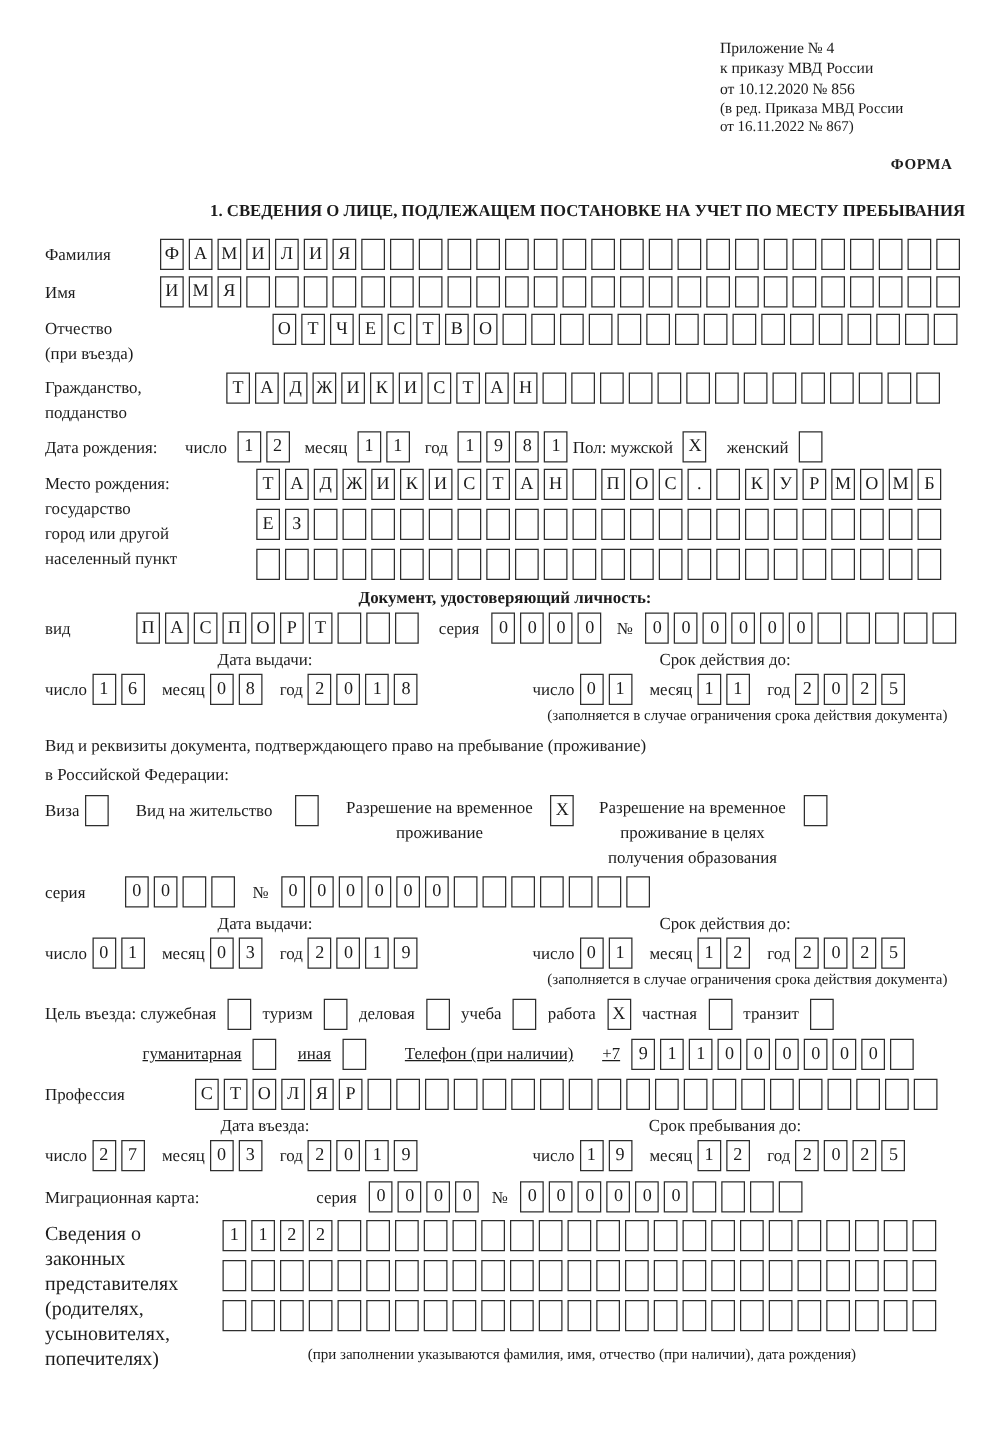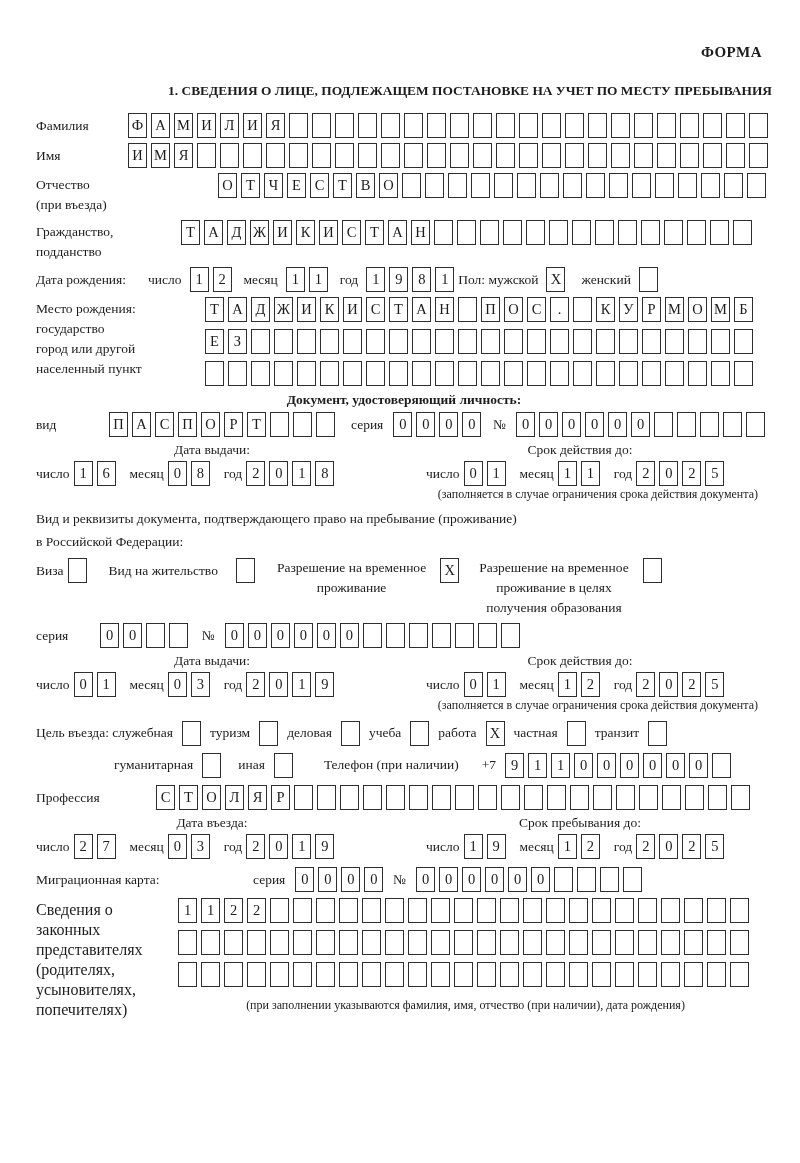--- a/index.html
+++ b/index.html
@@ -4,21 +4,21 @@
 <style>
   html,body{margin:0;padding:0;}
   body{
     width:800px;height:1163px;background:#ffffff;overflow:hidden;
     font-family:"Liberation Serif","DejaVu Serif",serif;color:#1c1c1c;
   }
   .page{box-sizing:border-box;width:800px;height:1163px;padding:30px 28px 10px 36px;}
   
   .hdr{width:196px;margin-left:auto;font-size:12.5px;line-height:1.3;}
   .hdr .small{font-size:12px;}
-  .forma{font-weight:bold;font-size:15px;text-align:right;padding-right:10px;margin-top:14px;letter-spacing:.5px;}
+  .forma{font-weight:bold;font-size:12px;text-align:right;padding-right:10px;margin-top:14px;letter-spacing:.5px;}
   
   .title{margin-top:18px;text-align:center;font-weight:bold;font-size:14.5px;line-height:1.6;}
   .blank-line{display:inline-block;width:58px;border-bottom:2px solid #2b2b2b;height:12px;margin-left:10px;}
   .sec1{margin-top:22px;text-align:right;font-weight:bold;font-size:13.4px;}
   
   .row{display:flex;align-items:flex-start;margin-bottom:5px;font-size:13.5px;}
   .row.vcenter{align-items:flex-end;}
   .lbl{flex:none;line-height:25px;}
   .lbl2{flex:none;line-height:20px;padding-top:2px;}
   .cells{white-space:nowrap;flex:none;}
@@ -47,20 +47,27 @@
   .mlc{text-align:center;line-height:1.5;}
   .purpose{display:flex;align-items:center;column-gap:9px;font-size:13.5px;margin-bottom:7px;flex-wrap:nowrap;}
   .sved{display:flex;align-items:flex-start;}
   .sved-note{font-size:12px;margin-top:4px;text-align:center;}
 </style>
 </head>
 <body>
 
 <div class="page">
 
+  <div class="hdr">
+    <div>Приложение № 4</div>
+    <div>к приказу МВД России</div>
+    <div>от 10.12.2020 № 856</div>
+    <div class="small">(в ред. Приказа МВД России</div>
+    <div class="small">от 16.11.2022 № 867)</div>
+  </div>
   <div class="forma">ФОРМА</div>
 
 
   <div class="sec1">1. СВЕДЕНИЯ О ЛИЦЕ, ПОДЛЕЖАЩЕМ ПОСТАНОВКЕ НА УЧЕТ ПО МЕСТУ ПРЕБЫВАНИЯ</div>
 
   <div class="row" style="margin-top:14px;">
     <span class="lbl w92">Фамилия</span>
     <span class="cells"><span class="cell">Ф</span><span class="cell">А</span><span class="cell">М</span><span class="cell">И</span><span class="cell">Л</span><span class="cell">И</span><span class="cell">Я</span><span class="cell"></span><span class="cell"></span><span class="cell"></span><span class="cell"></span><span class="cell"></span><span class="cell"></span><span class="cell"></span><span class="cell"></span><span class="cell"></span><span class="cell"></span><span class="cell"></span><span class="cell"></span><span class="cell"></span><span class="cell"></span><span class="cell"></span><span class="cell"></span><span class="cell"></span><span class="cell"></span><span class="cell"></span><span class="cell"></span><span class="cell"></span></span>
   </div>
 
@@ -213,21 +220,21 @@
     <span>учеба</span>
     <span class="cell cb"></span>
     <span>работа</span>
     <span class="cell cb">X</span>
     <span>частная</span>
     <span class="cell cb"></span>
     <span>транзит</span>
     <span class="cell cb"></span>
   </div>
 
-  <div class="purpose" style="padding-left:78px;">
+  <div class="purpose" style="padding-left:78px;text-decoration:underline;">
     <span>гуманитарная</span>
     <span class="cell cb"></span>
     <span style="margin-left:8px;">иная</span>
     <span class="cell cb"></span>
     <span style="margin-left:22px;">Телефон (при наличии)</span>
     <span style="margin-left:14px;">+7</span>
     <span class="cells"><span class="cell">9</span><span class="cell">1</span><span class="cell">1</span><span class="cell">0</span><span class="cell">0</span><span class="cell">0</span><span class="cell">0</span><span class="cell">0</span><span class="cell">0</span><span class="cell"></span></span>
   </div>
 
   <div class="row vcenter">

